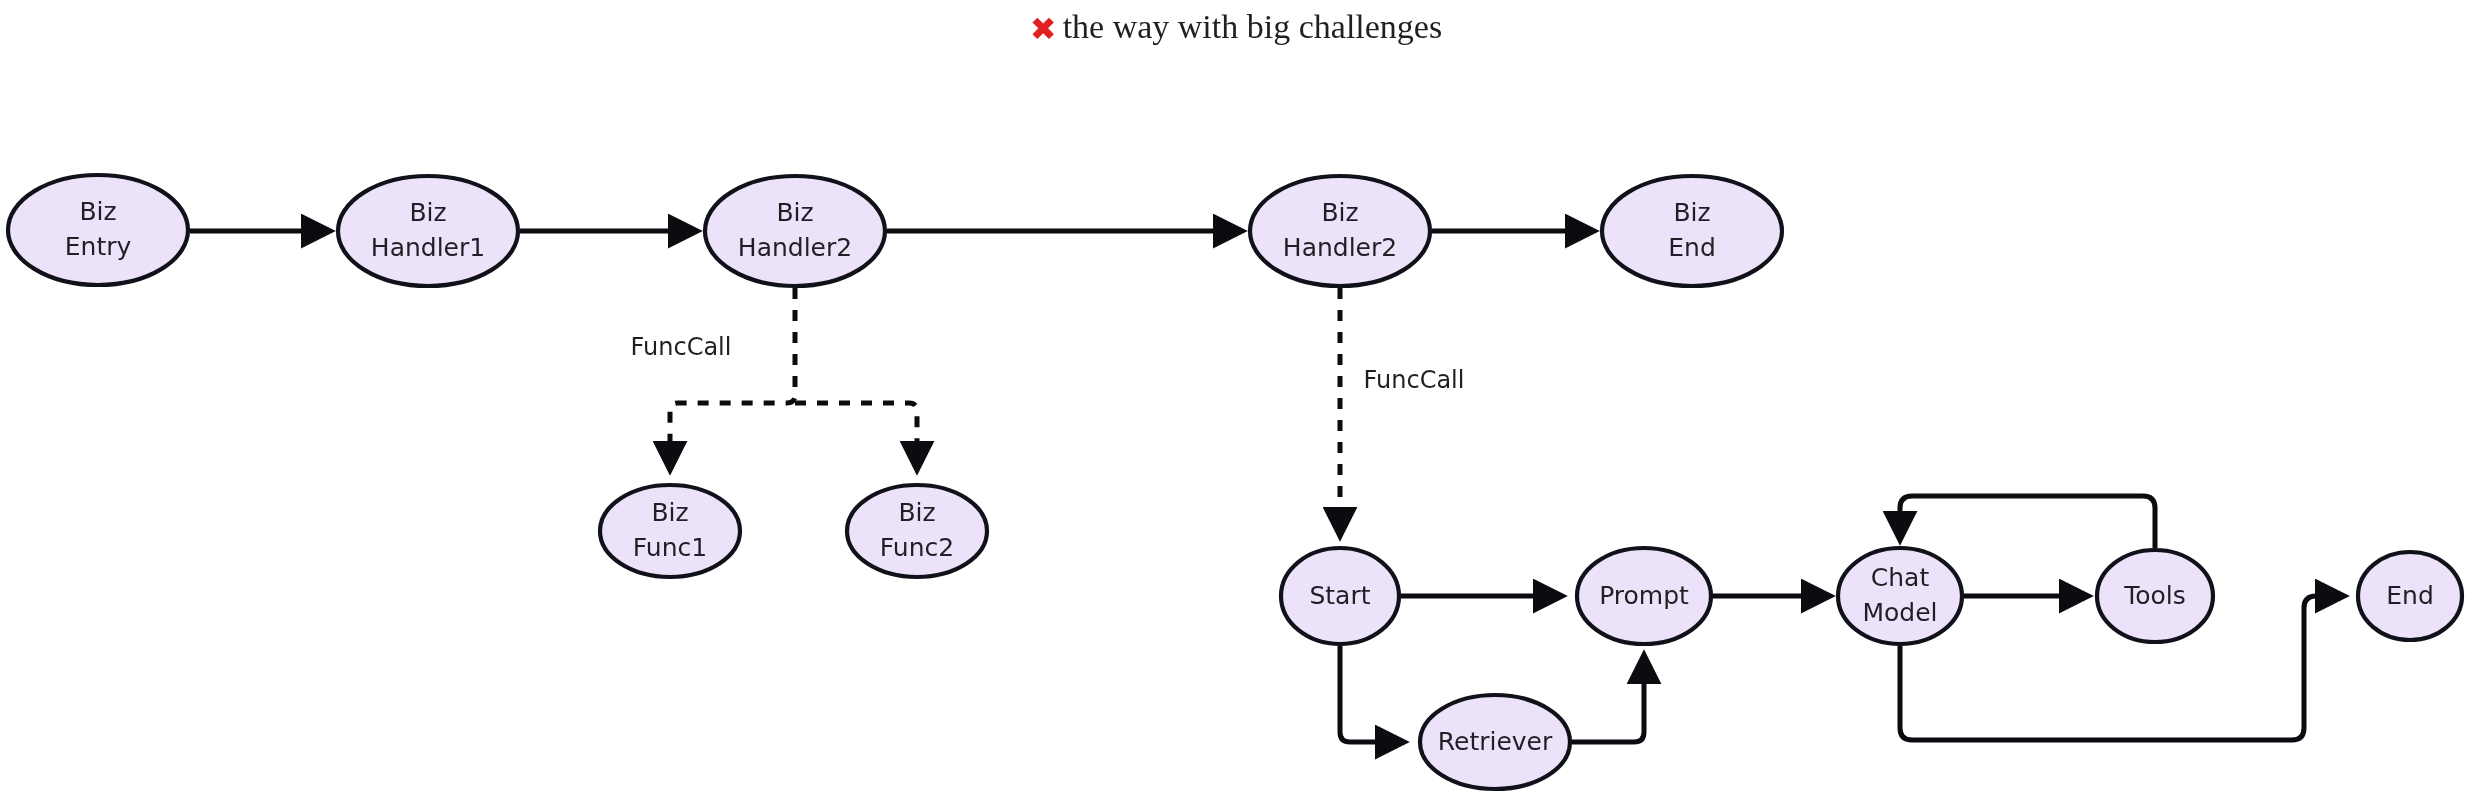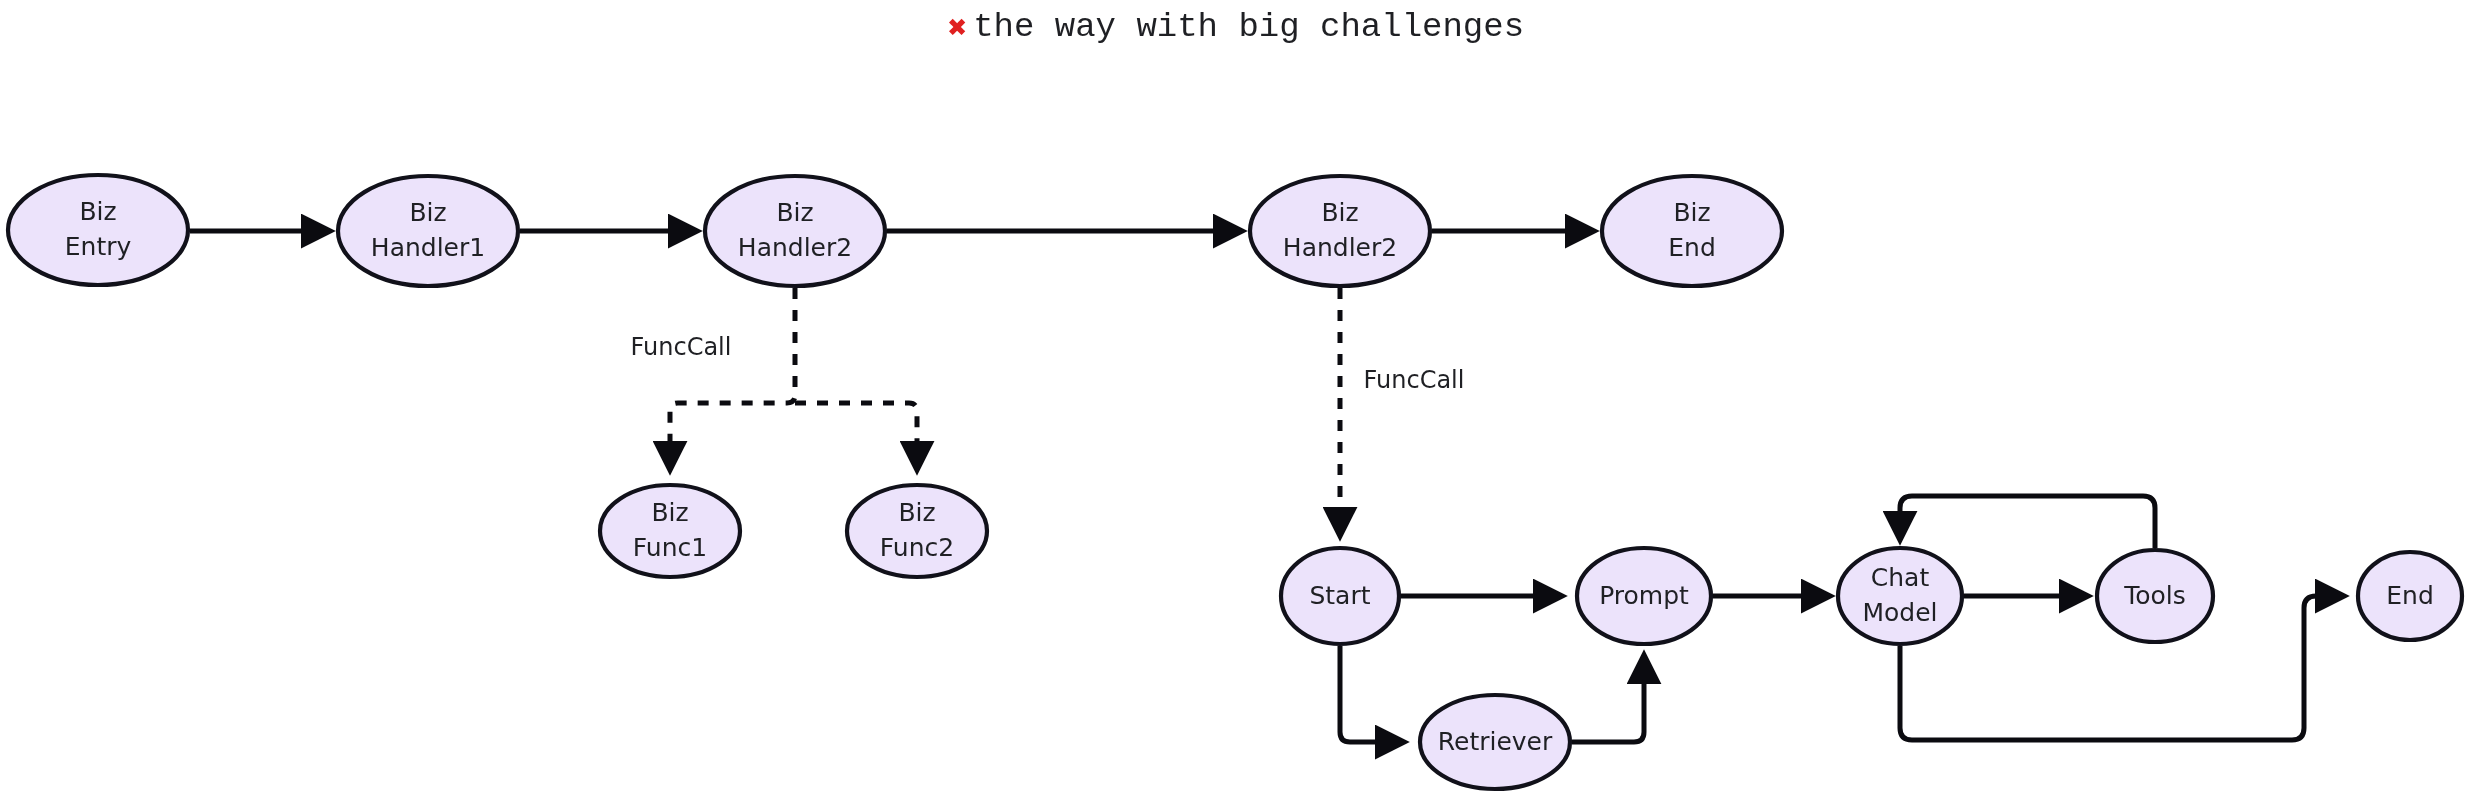--- a/index.html
+++ b/index.html
@@ -18,21 +18,21 @@
     overflow: hidden;
   }
   #title {
     position: absolute;
     left: 0;
     top: 8px;
     width: 2472px;
     text-align: center;
     font-size: 34px;
     color: #1f2024;
-    font-family: Liberation Mono, monospace;
+    font-family: Liberation Serif, serif;
     white-space: nowrap;
   }
   #title .x-mark {
     color: #e02020;
     font-size: 32px;
     margin-right: 6px;
     vertical-align: -2px;
   }
   #diagram {
     position: absolute;

